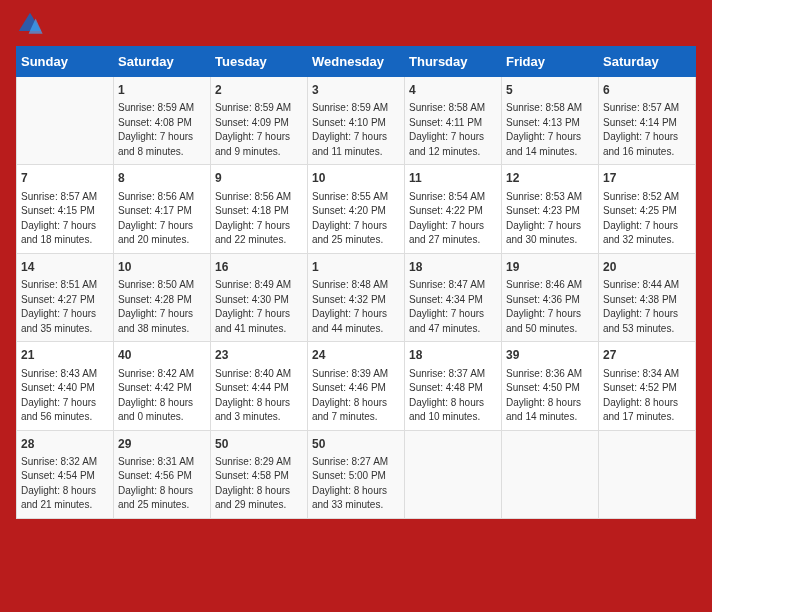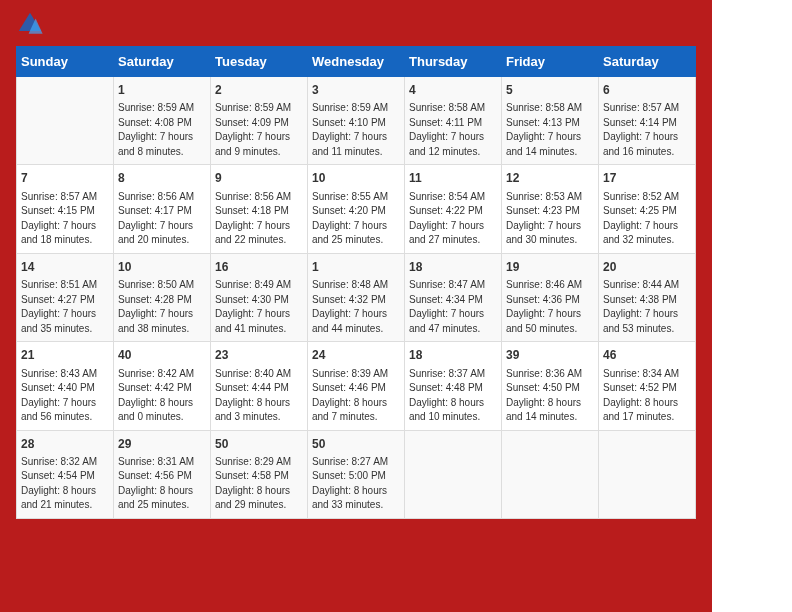--- a/index.html
+++ b/index.html
@@ -236,21 +236,21 @@
           </td>
           <td>
             <span class="day-num">18</span>
             <div class="day-info">Sunrise: 8:37 AM<br>Sunset: 4:48 PM<br>Daylight: 8 hours and 10 minutes.</div>
           </td>
           <td>
             <span class="day-num">39</span>
             <div class="day-info">Sunrise: 8:36 AM<br>Sunset: 4:50 PM<br>Daylight: 8 hours and 14 minutes.</div>
           </td>
           <td>
-            <span class="day-num">46</span>
+            <span class="day-num">27</span>
             <div class="day-info">Sunrise: 8:34 AM<br>Sunset: 4:52 PM<br>Daylight: 8 hours and 17 minutes.</div>
           </td>
         </tr>
         <tr>
           <td>
             <span class="day-num">28</span>
             <div class="day-info">Sunrise: 8:32 AM<br>Sunset: 4:54 PM<br>Daylight: 8 hours and 21 minutes.</div>
           </td>
           <td>
             <span class="day-num">29</span>

